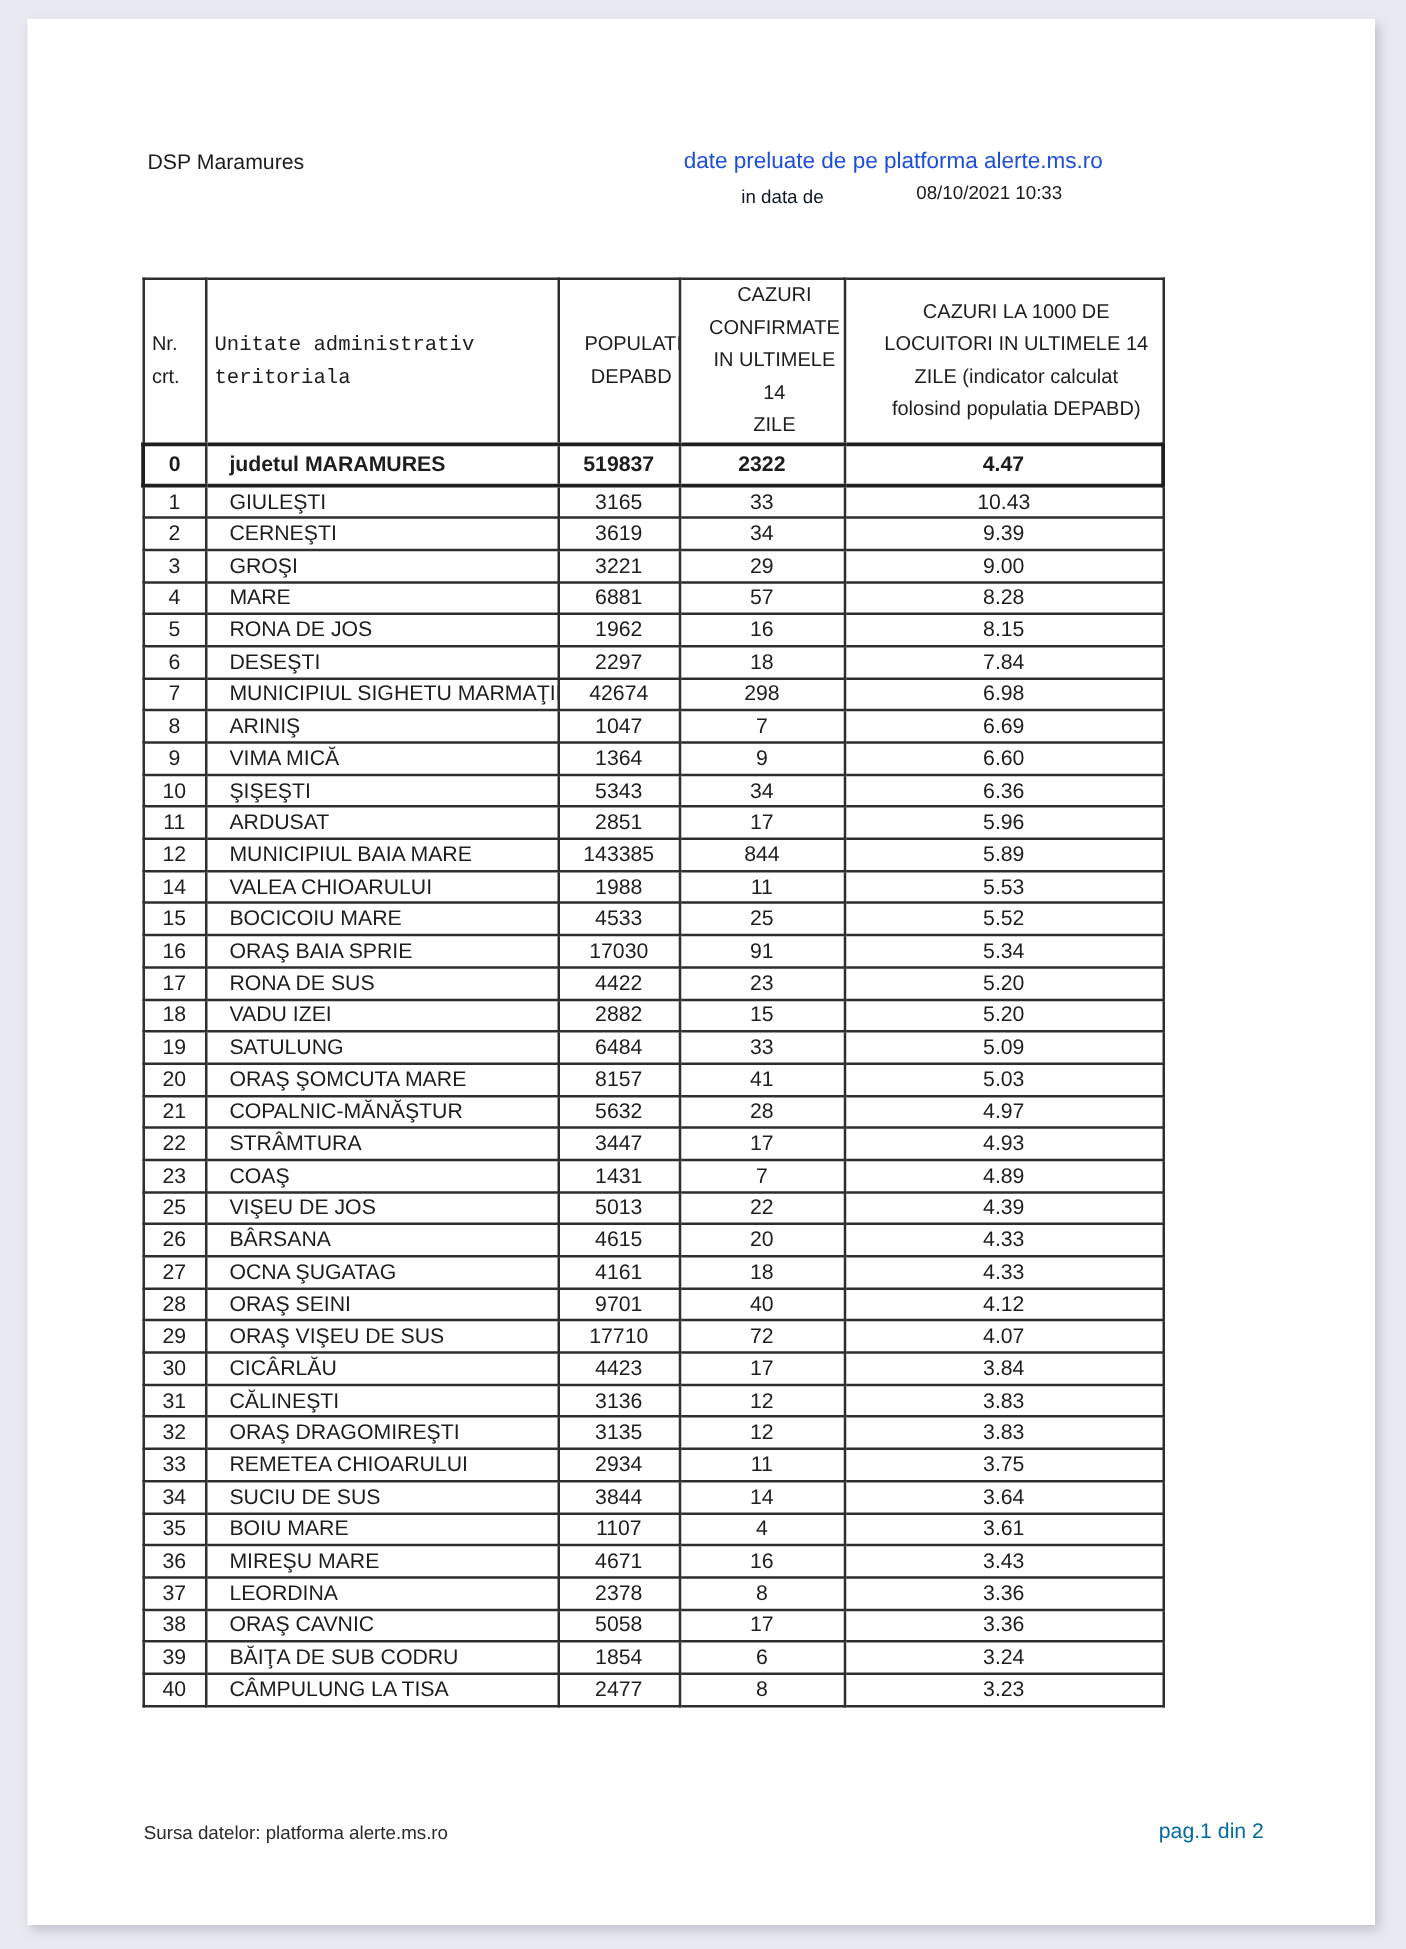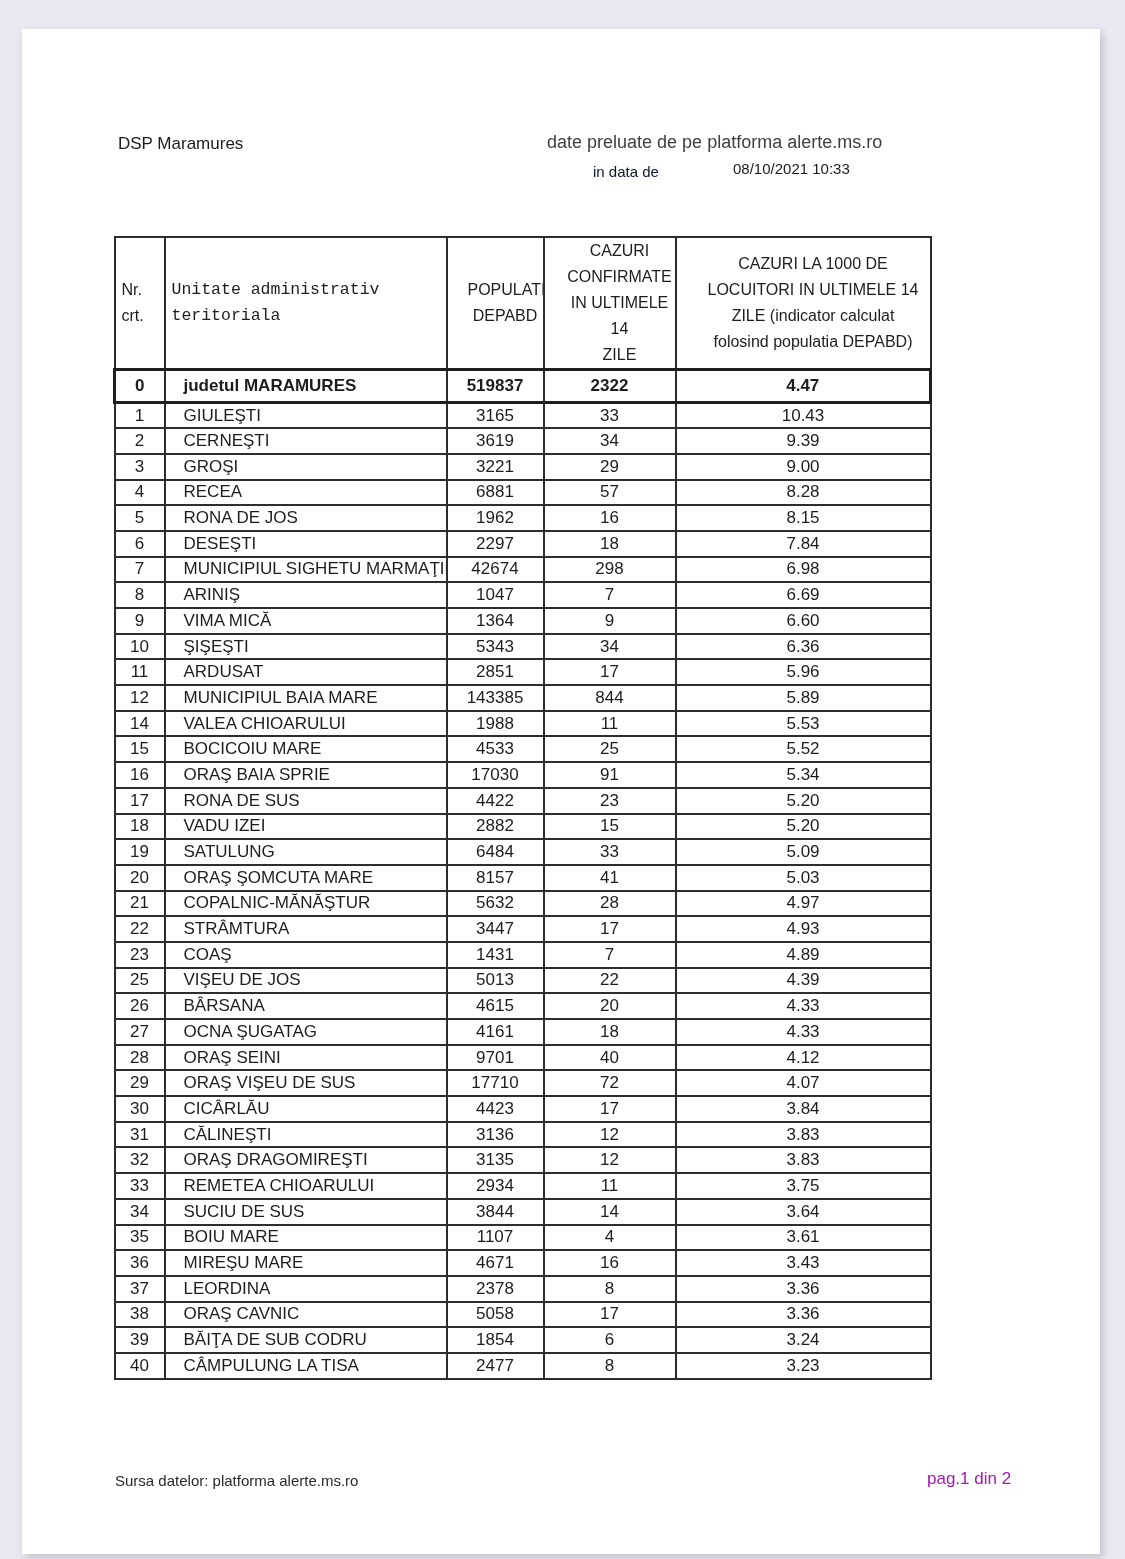--- a/index.html
+++ b/index.html
@@ -5,33 +5,33 @@
   * { margin: 0; padding: 0; box-sizing: border-box; }
   html, body {
     width: 1125px; height: 1559px;
     background: #e9e9f2;
     font-family: "Liberation Sans", sans-serif;
     color: #1e1e1e;
     position: relative;
   }
   .page {
     position: absolute;
-    left: 22px; top: 29px;
+    left: 22px; top: 15px;
     width: 1078px; height: 1525px;
     background: #ffffff;
     box-shadow: 3px 4px 8px rgba(80,80,100,0.25);
   }
   
   .org-name {
     position: absolute; left: 96px; top: 105px;
     font-size: 17px; color: #1c1c1c;
   }
   .source-line {
     position: absolute; left: 525px; top: 103px;
-    font-size: 18px; color: #404040;
+    font-size: 18px; color: #1d4ed8;
   }
   .date-label {
     position: absolute; left: 571px; top: 134px;
     font-size: 15px; color: #0f172a;
   }
   .date-value {
     position: absolute; left: 711px; top: 131px;
     font-size: 15px; color: #1c1c1c;
   }
   
@@ -77,21 +77,21 @@
   tr.summary-row td:first-child { border-left: 3px solid #1f1f1f; }
   tr.summary-row td:last-child  { border-right: 3px solid #1f1f1f; }
   tr.data-row { height: 25.7px; }
   
   .footer-source {
     position: absolute; left: 93px; top: 1443px;
     font-size: 15px; color: #2a2a2a;
   }
   .footer-page {
     position: absolute; left: 905px; top: 1440px;
-    font-size: 17px; color: #a21caf;
+    font-size: 17px; color: #0369a1;
   }
 </style>
 </head>
 <body>
 
 <div class="page">
 
   <div class="org-name">DSP Maramures</div>
   <div class="source-line">date preluate de pe platforma alerte.ms.ro</div>
   <div class="date-label">in data de</div>
@@ -150,21 +150,21 @@
   <tr class="data-row">
     <td>3</td>
     <td class="c-name">GROŞI</td>
     <td>3221</td>
     <td>29</td>
     <td>9.00</td>
   </tr>
 
   <tr class="data-row">
     <td>4</td>
-    <td class="c-name">RECEA</td>
+    <td class="c-name">MARE</td>
     <td>6881</td>
     <td>57</td>
     <td>8.28</td>
   </tr>
 
   <tr class="data-row">
     <td>5</td>
     <td class="c-name">RONA DE JOS</td>
     <td>1962</td>
     <td>16</td>

